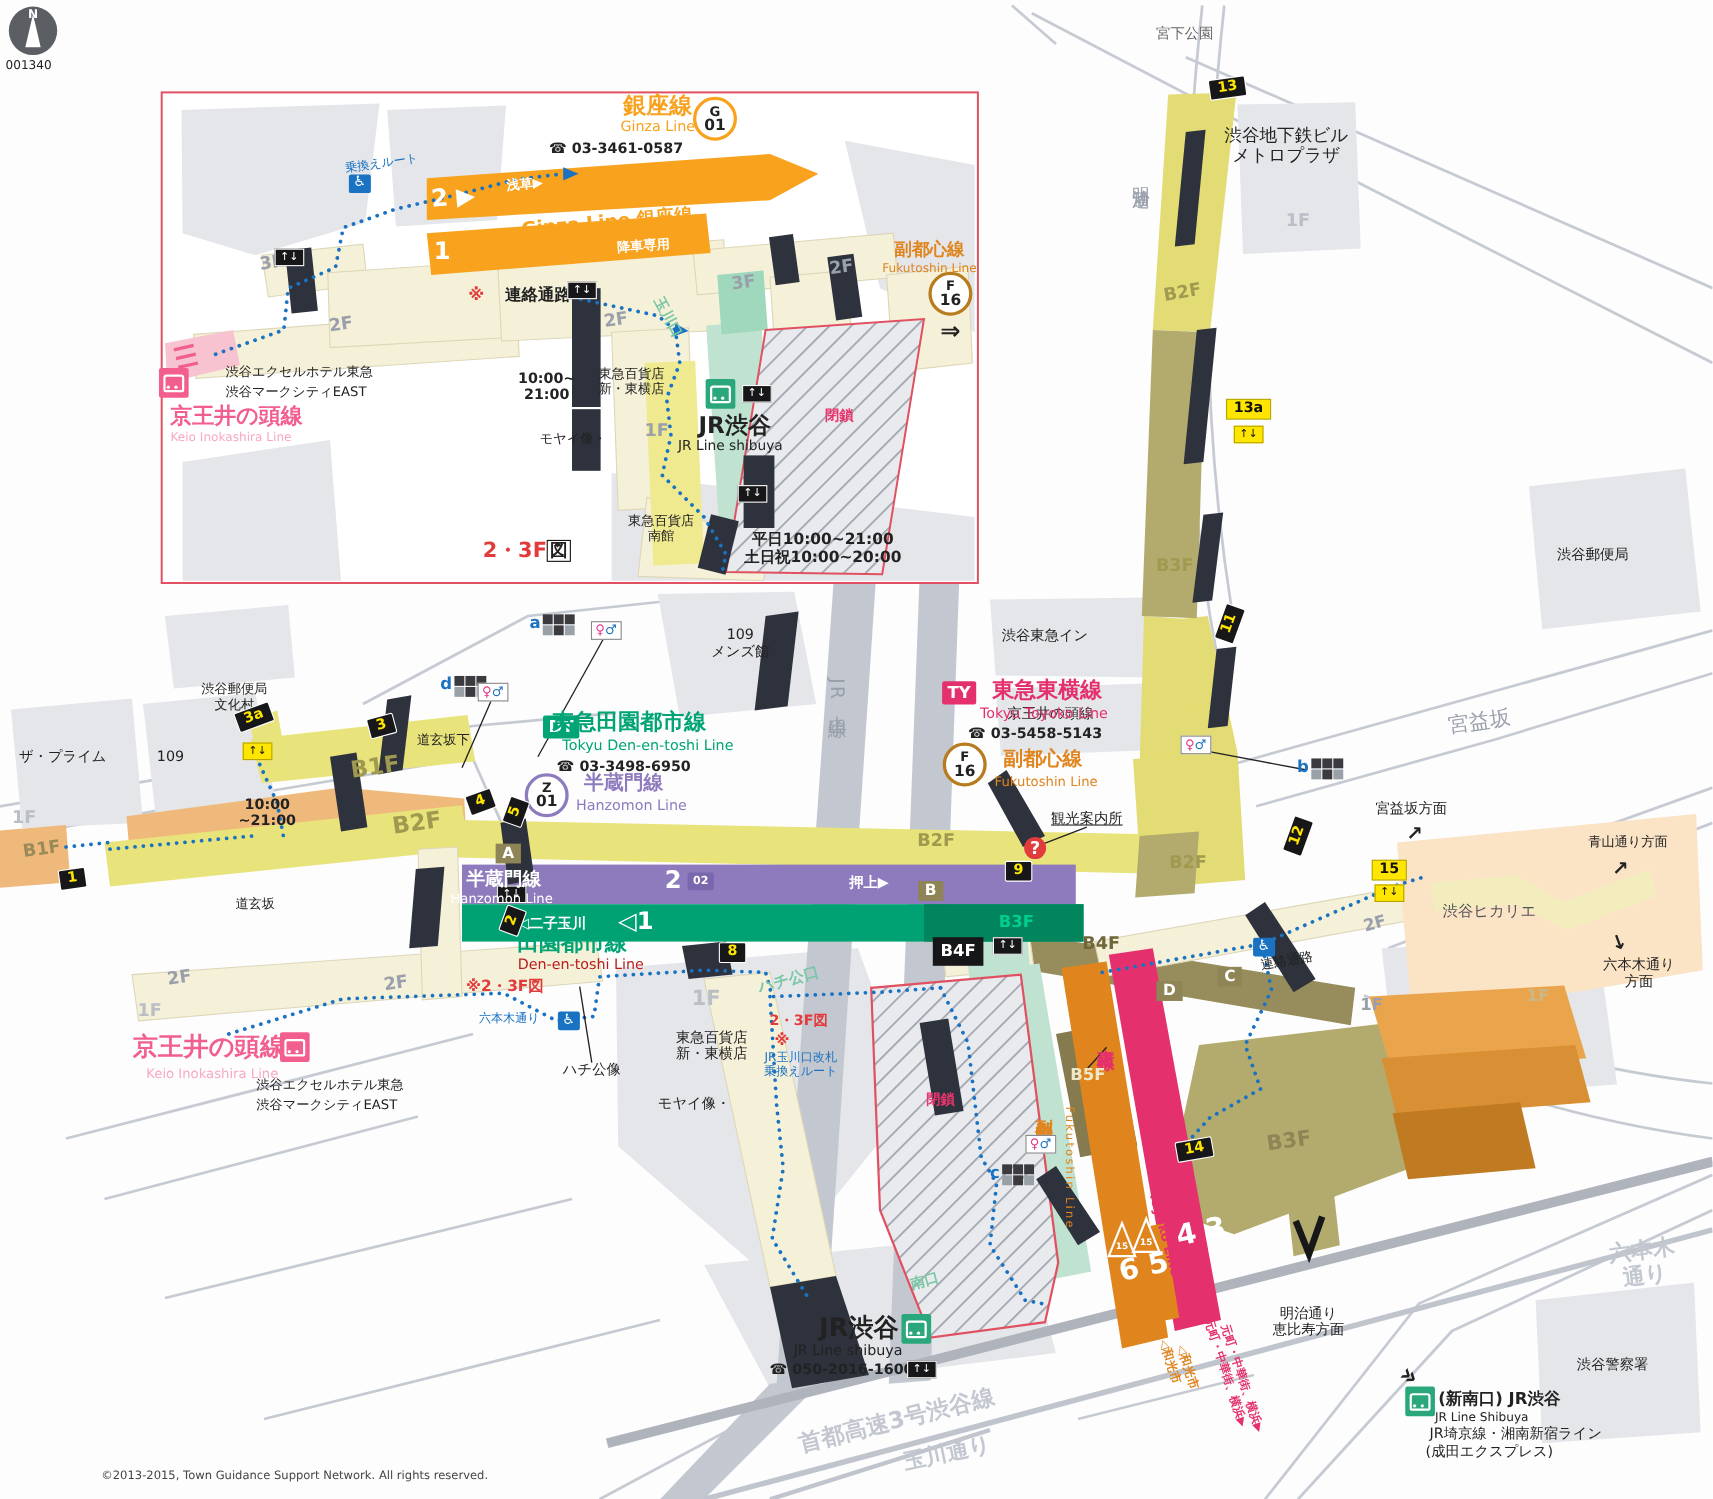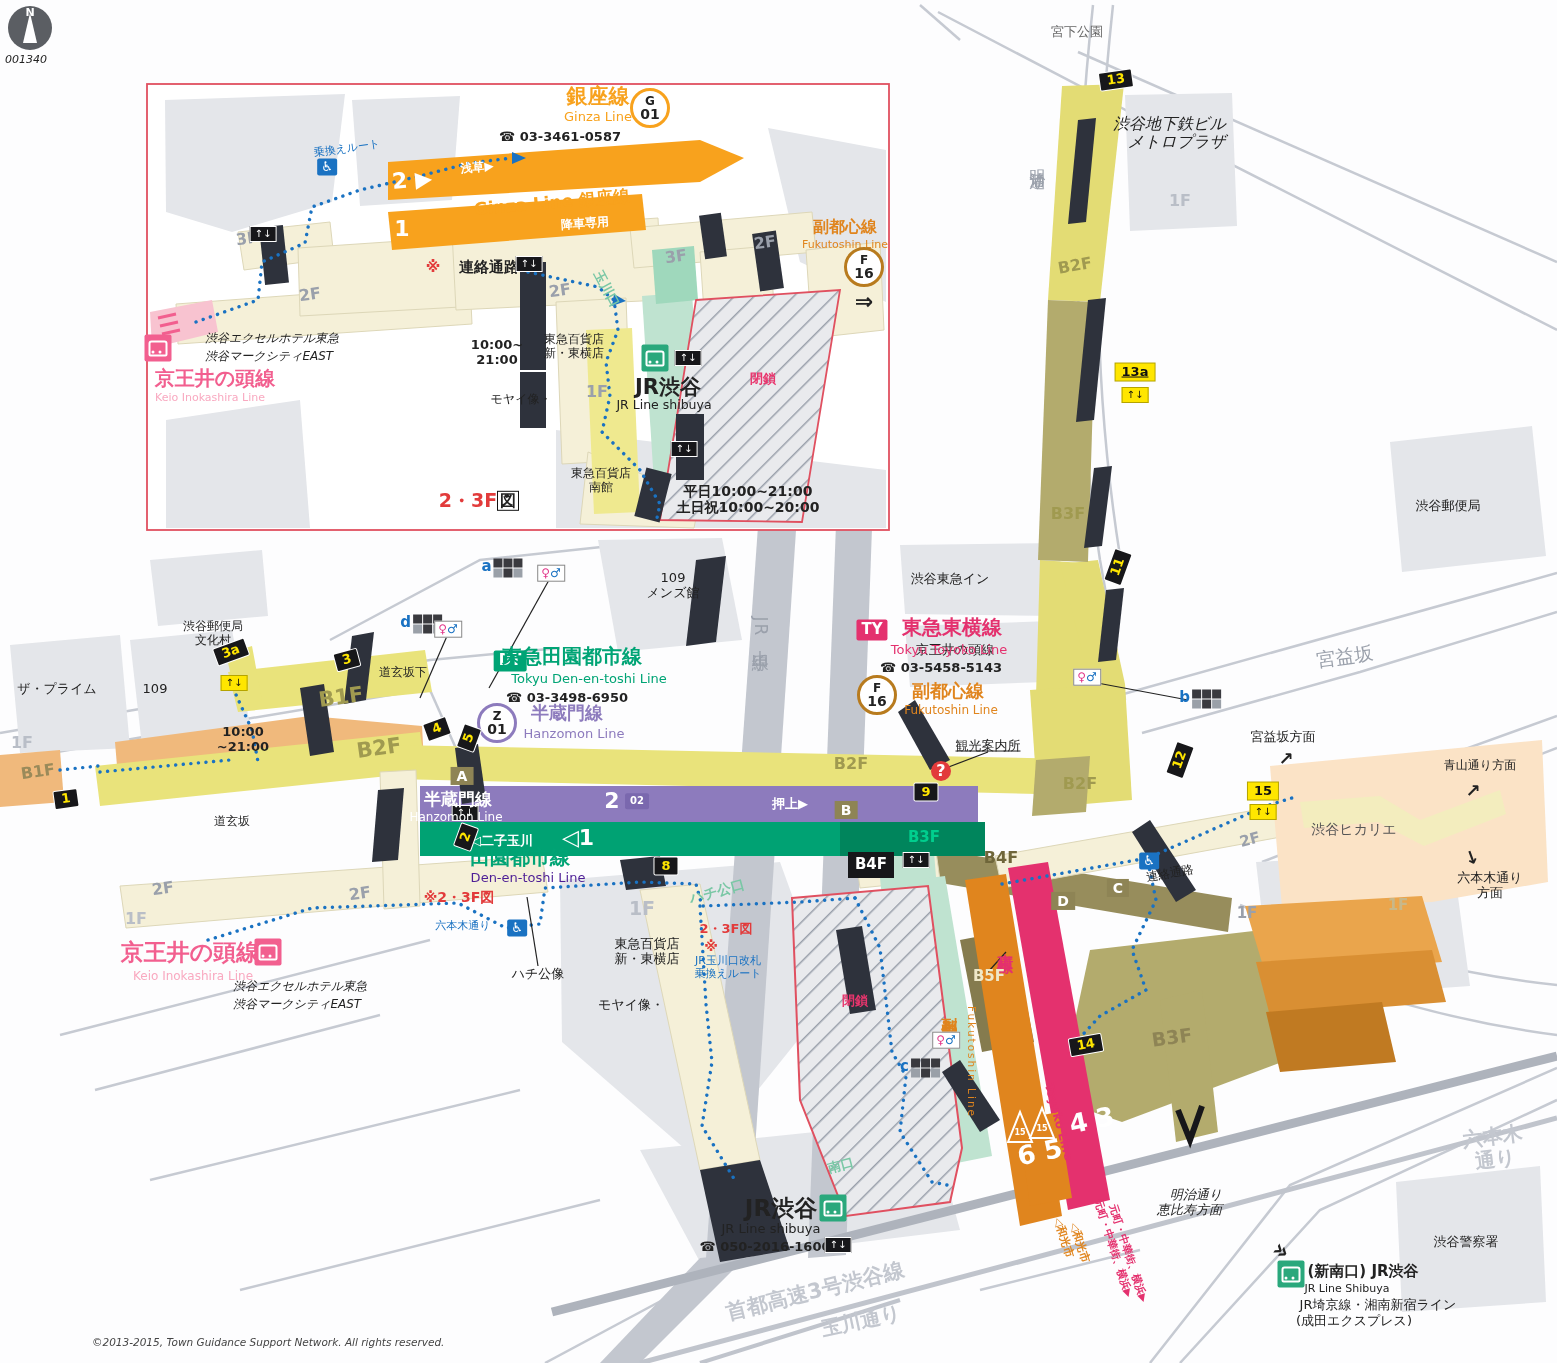--- a/index.html
+++ b/index.html
@@ -2,21 +2,21 @@
 <html><head>
 <meta charset="utf-8">
 <style>
   html,body{margin:0;padding:0;background:#fff;}
   #stage{position:relative;width:1557px;height:1363px;overflow:hidden;background:#fdfdfe;
          font-family:"DejaVu Sans","Liberation Sans",sans-serif;}
   #bg{position:absolute;left:0;top:0;}
   
   .lb{position:absolute;transform:translate(-50%,-50%);white-space:pre-line;line-height:1.15;
       color:#222;text-align:center;pointer-events:auto;}
-  .lb.left{transform:translate(0,-50%);text-align:right;font-style:italic;}
+  .lb.left{transform:translate(0,-50%);text-align:center;}
   .b{font-weight:bold;}
   .vert{writing-mode:vertical-rl;letter-spacing:2px;}
   
   .xb{background:#17171a;color:#ffe600;font-weight:bold;padding:1px 7px;border-radius:1px;
       box-shadow:0 0 0 1px #ffffff;}
   .xy{background:#ffe600;color:#111;font-weight:bold;padding:1px 6px;box-shadow:0 0 0 1px #b5a400;}
   .kb{background:#8e8455;color:#fff;font-weight:bold;padding:1px 6px;}
   .sq{color:#fff;font-weight:bold;padding:2px 5px;border-radius:2px;}
   .circ{background:#fff;border-radius:50%;width:34px;height:34px;display:flex;flex-direction:column;
         align-items:center;justify-content:center;font-weight:bold;color:#222;line-height:1;}
@@ -319,21 +319,21 @@
       <div class="lb b zu" style="left: 508px; top: 501px; font-size: 16px;">図</div>
       <div class="lb esc" style="left: 263px; top: 234px;">↑↓</div>
       <div class="lb esc" style="left: 529px; top: 264px;">↑↓</div>
       <div class="lb" style="left: 1077px; top: 32px; font-size: 13px; color: rgb(102, 102, 102);">宮下公園</div>
       <div class="lb vert" style="left: 1037px; top: 170px; font-size: 16px; color: rgb(154, 160, 171);">明治通り</div>
       <div class="lb left" style="left: 1113px; top: 133px; font-size: 16px;">渋谷地下鉄ビル
 メトロプラザ</div>
       <div class="lb b" style="left: 1180px; top: 201px; font-size: 16px; color: rgb(185, 190, 199);">1F</div>
       <div class="lb xb" style="left: 1116px; top: 80px; font-size: 13px; transform: translate(-50%, -50%) rotate(-8deg);">13</div>
       <div class="lb b" style="left: 1075px; top: 266px; font-size: 16px; color: rgb(160, 154, 80); transform: translate(-50%, -50%) rotate(-10deg);">B2F</div>
-      <div class="lb xy" style="left: 1135px; top: 372px; font-size: 13px; text-decoration: underline;">13a</div>
+      <div class="lb xy" style="left: 1135px; top: 372px; font-size: 13px;">13a</div>
       <div class="lb escy" style="left: 1135px; top: 395px;">↑↓</div>
       <div class="lb b" style="left: 1068px; top: 514px; font-size: 16px; color: rgb(160, 154, 80);">B3F</div>
       <div class="lb" style="left: 1448px; top: 506px; font-size: 13px;">渋谷郵便局</div>
       <div class="lb xb" style="left: 1118px; top: 567px; font-size: 13px; transform: translate(-50%, -50%) rotate(-70deg);">11</div>
       <div class="lb" style="left: 950px; top: 579px; font-size: 13px;">渋谷東急イン</div>
       <div class="lb" style="left: 955px; top: 650px; font-size: 13px;">京王井の頭線</div>
       <div class="lb" style="left: 1345px; top: 657px; font-size: 19px; color: rgb(154, 160, 171); transform: translate(-50%, -50%) rotate(-8deg);">宮益坂</div>
       <div class="lb grid" style="left: 1200px; top: 699px;"><span class="ltr">b</span><span class="cells"><i></i><i></i><i></i><i class="g"></i><i></i><i class="g"></i></span></div>
       <div class="lb wc" style="left: 1087px; top: 677px;"><span class="f">♀</span><span class="m">♂</span></div>
       <div class="lb" style="left: 1283px; top: 737px; font-size: 13px;">宮益坂方面</div>
@@ -390,21 +390,21 @@
       <div class="lb" style="left: 456px; top: 818px; font-size: 12px; color: rgb(255, 255, 255);">Hanzomon Line</div>
       <div class="lb b" style="left: 612px; top: 801px; font-size: 22px; color: rgb(255, 255, 255);">2</div>
       <div class="lb sq" style="left: 637px; top: 801px; font-size: 10px; background: rgb(122, 104, 174);">02</div>
       <div class="lb b" style="left: 790px; top: 804px; font-size: 13px; color: rgb(255, 255, 255);">押上▶</div>
       <div class="lb kb" style="left: 846px; top: 810px; font-size: 14px;">B</div>
       <div class="lb b" style="left: 502px; top: 841px; font-size: 13px; color: rgb(255, 255, 255);">◁二子玉川</div>
       <div class="lb b" style="left: 578px; top: 838px; font-size: 22px; color: rgb(255, 255, 255);">◁1</div>
       <div class="lb b" style="left: 924px; top: 838px; font-size: 15px; color: rgb(0, 206, 142);">B3F</div>
       <div class="lb b" style="left: 871px; top: 865px; font-size: 15px; color: rgb(255, 255, 255);">B4F</div>
       <div class="lb b" style="left: 520px; top: 857px; font-size: 20px; color: rgb(0, 164, 117);">田園都市線</div>
-      <div class="lb" style="left: 528px; top: 878px; font-size: 13px; color: #4c1d95;">Den-en-toshi Line</div>
+      <div class="lb" style="left: 528px; top: 878px; font-size: 13px; color: #b91c1c;">Den-en-toshi Line</div>
       <div class="lb b" style="left: 459px; top: 897px; font-size: 14px; color: rgb(226, 59, 59);">※2・3F図</div>
       <div class="lb xb" style="left: 666px; top: 866px; font-size: 13px;">8</div>
       <div class="lb b" style="left: 717px; top: 891px; font-size: 14px; color: rgb(121, 199, 165); transform: translate(-50%, -50%) rotate(-15deg);">ハチ公口</div>
       <div class="lb b" style="left: 360px; top: 894px; font-size: 16px; color: rgb(154, 160, 171); transform: translate(-50%, -50%) rotate(-8deg);">2F</div>
       <div class="lb b" style="left: 163px; top: 889px; font-size: 16px; color: rgb(154, 160, 171); transform: translate(-50%, -50%) rotate(-8deg);">2F</div>
       <div class="lb" style="left: 463px; top: 926px; font-size: 11px; color: rgb(26, 114, 194);">六本木通り</div>
       <div class="lb wcb" style="left: 517px; top: 928px;">♿</div>
       <div class="lb b" style="left: 136px; top: 919px; font-size: 16px; color: rgb(185, 190, 199);">1F</div>
       <div class="lb b" style="left: 642px; top: 909px; font-size: 19px; color: rgb(185, 190, 199);">1F</div>
       <div class="lb b" style="left: 190px; top: 952px; font-size: 23px; color: rgb(242, 95, 143);">京王井の頭線</div>

